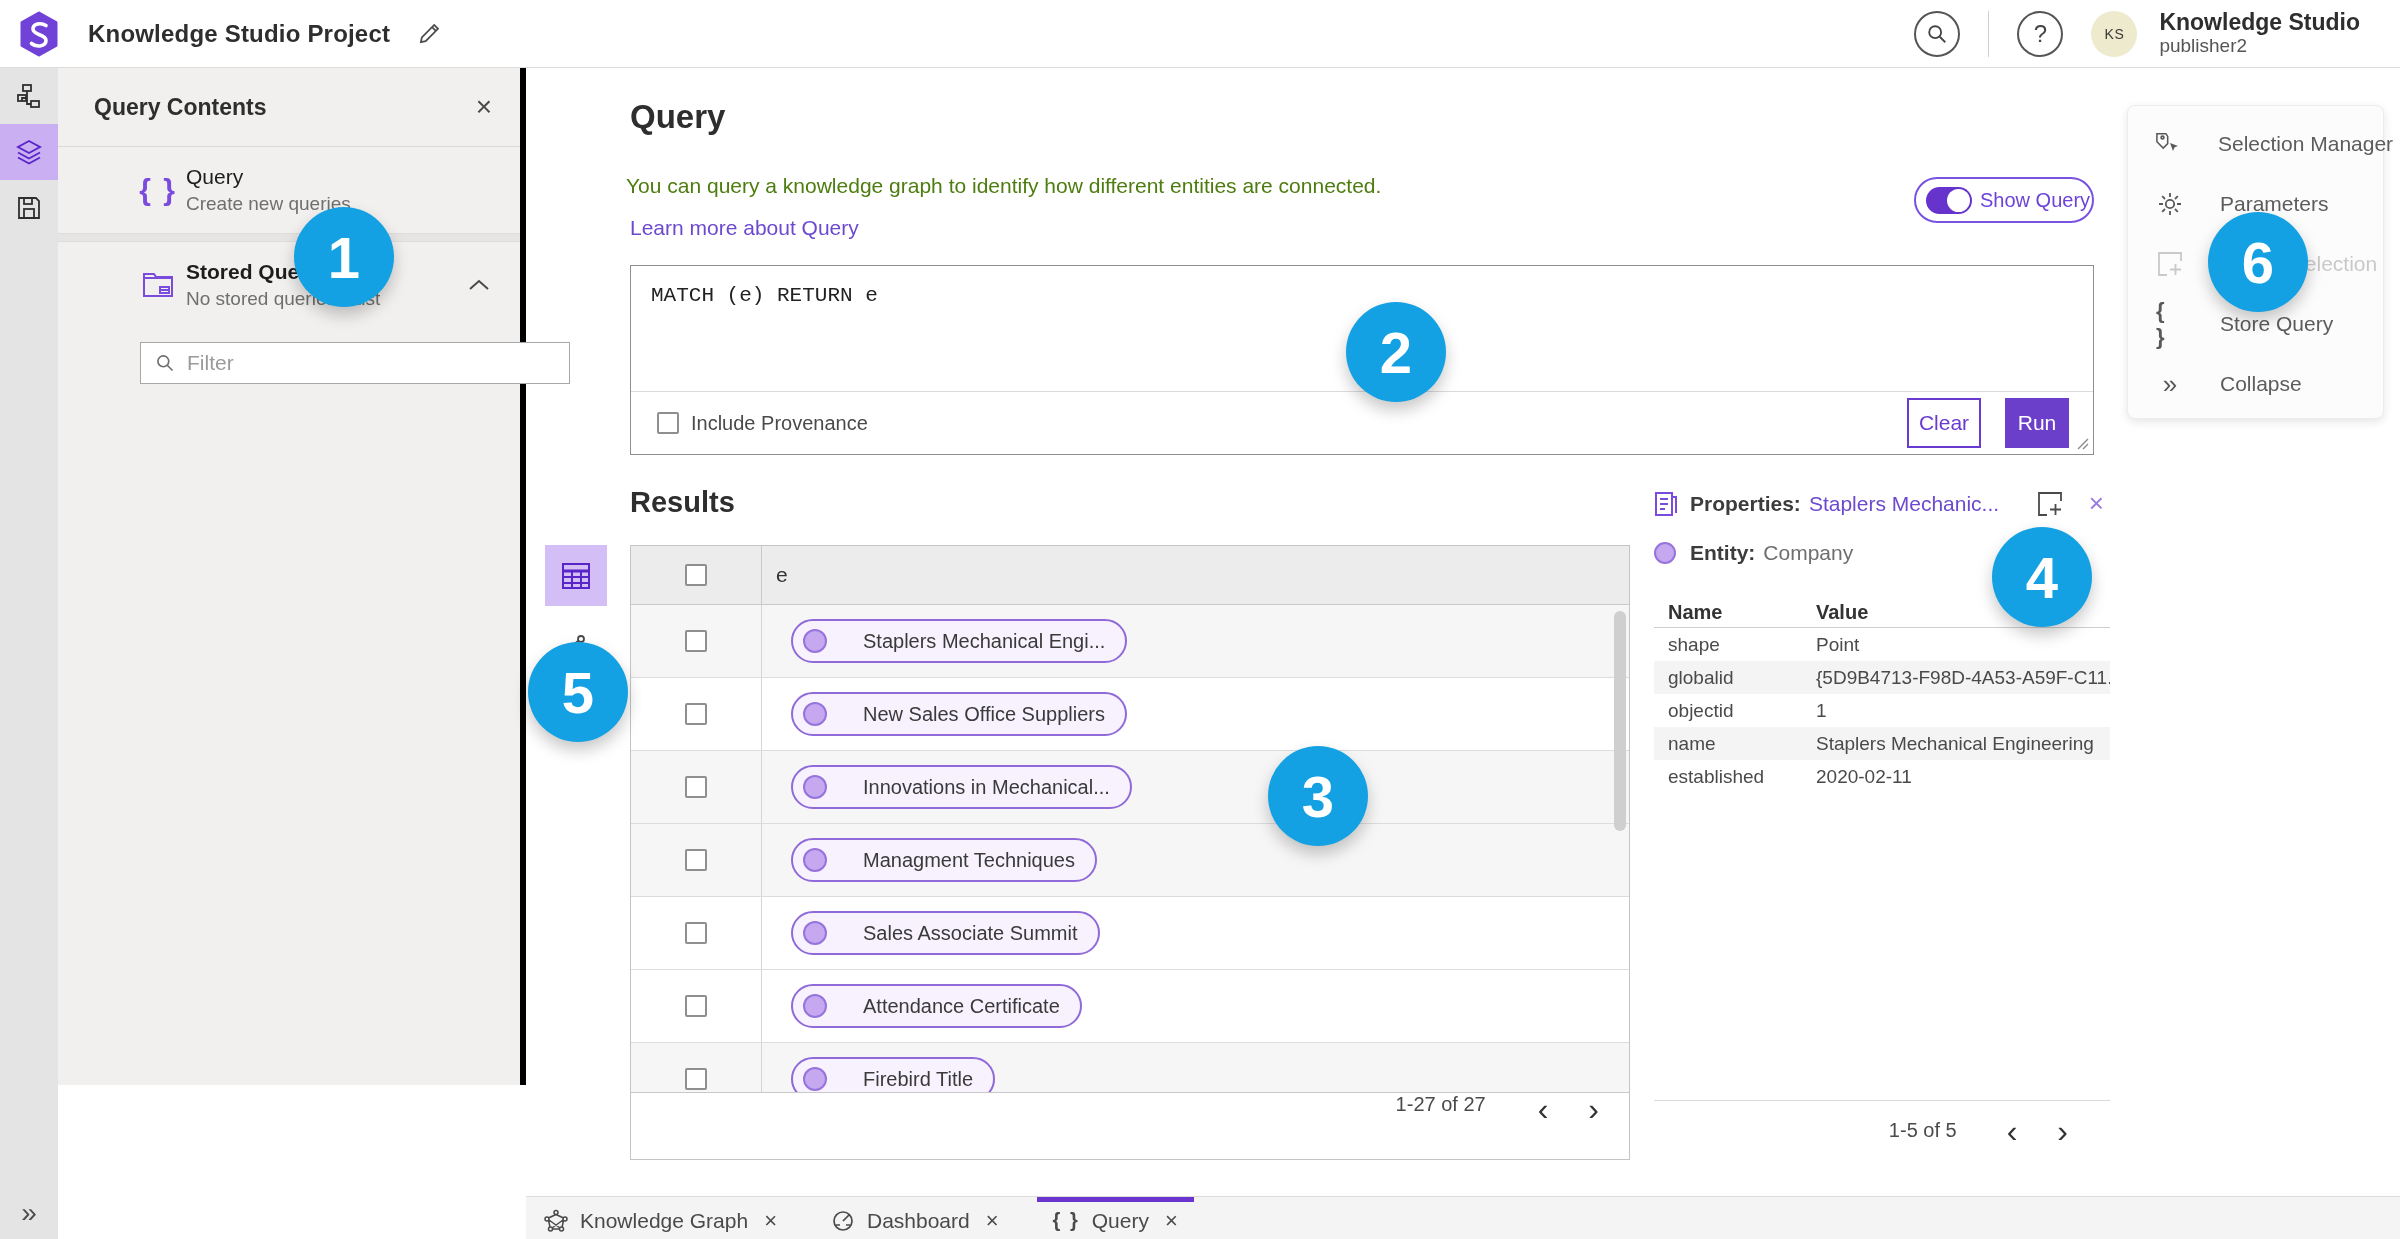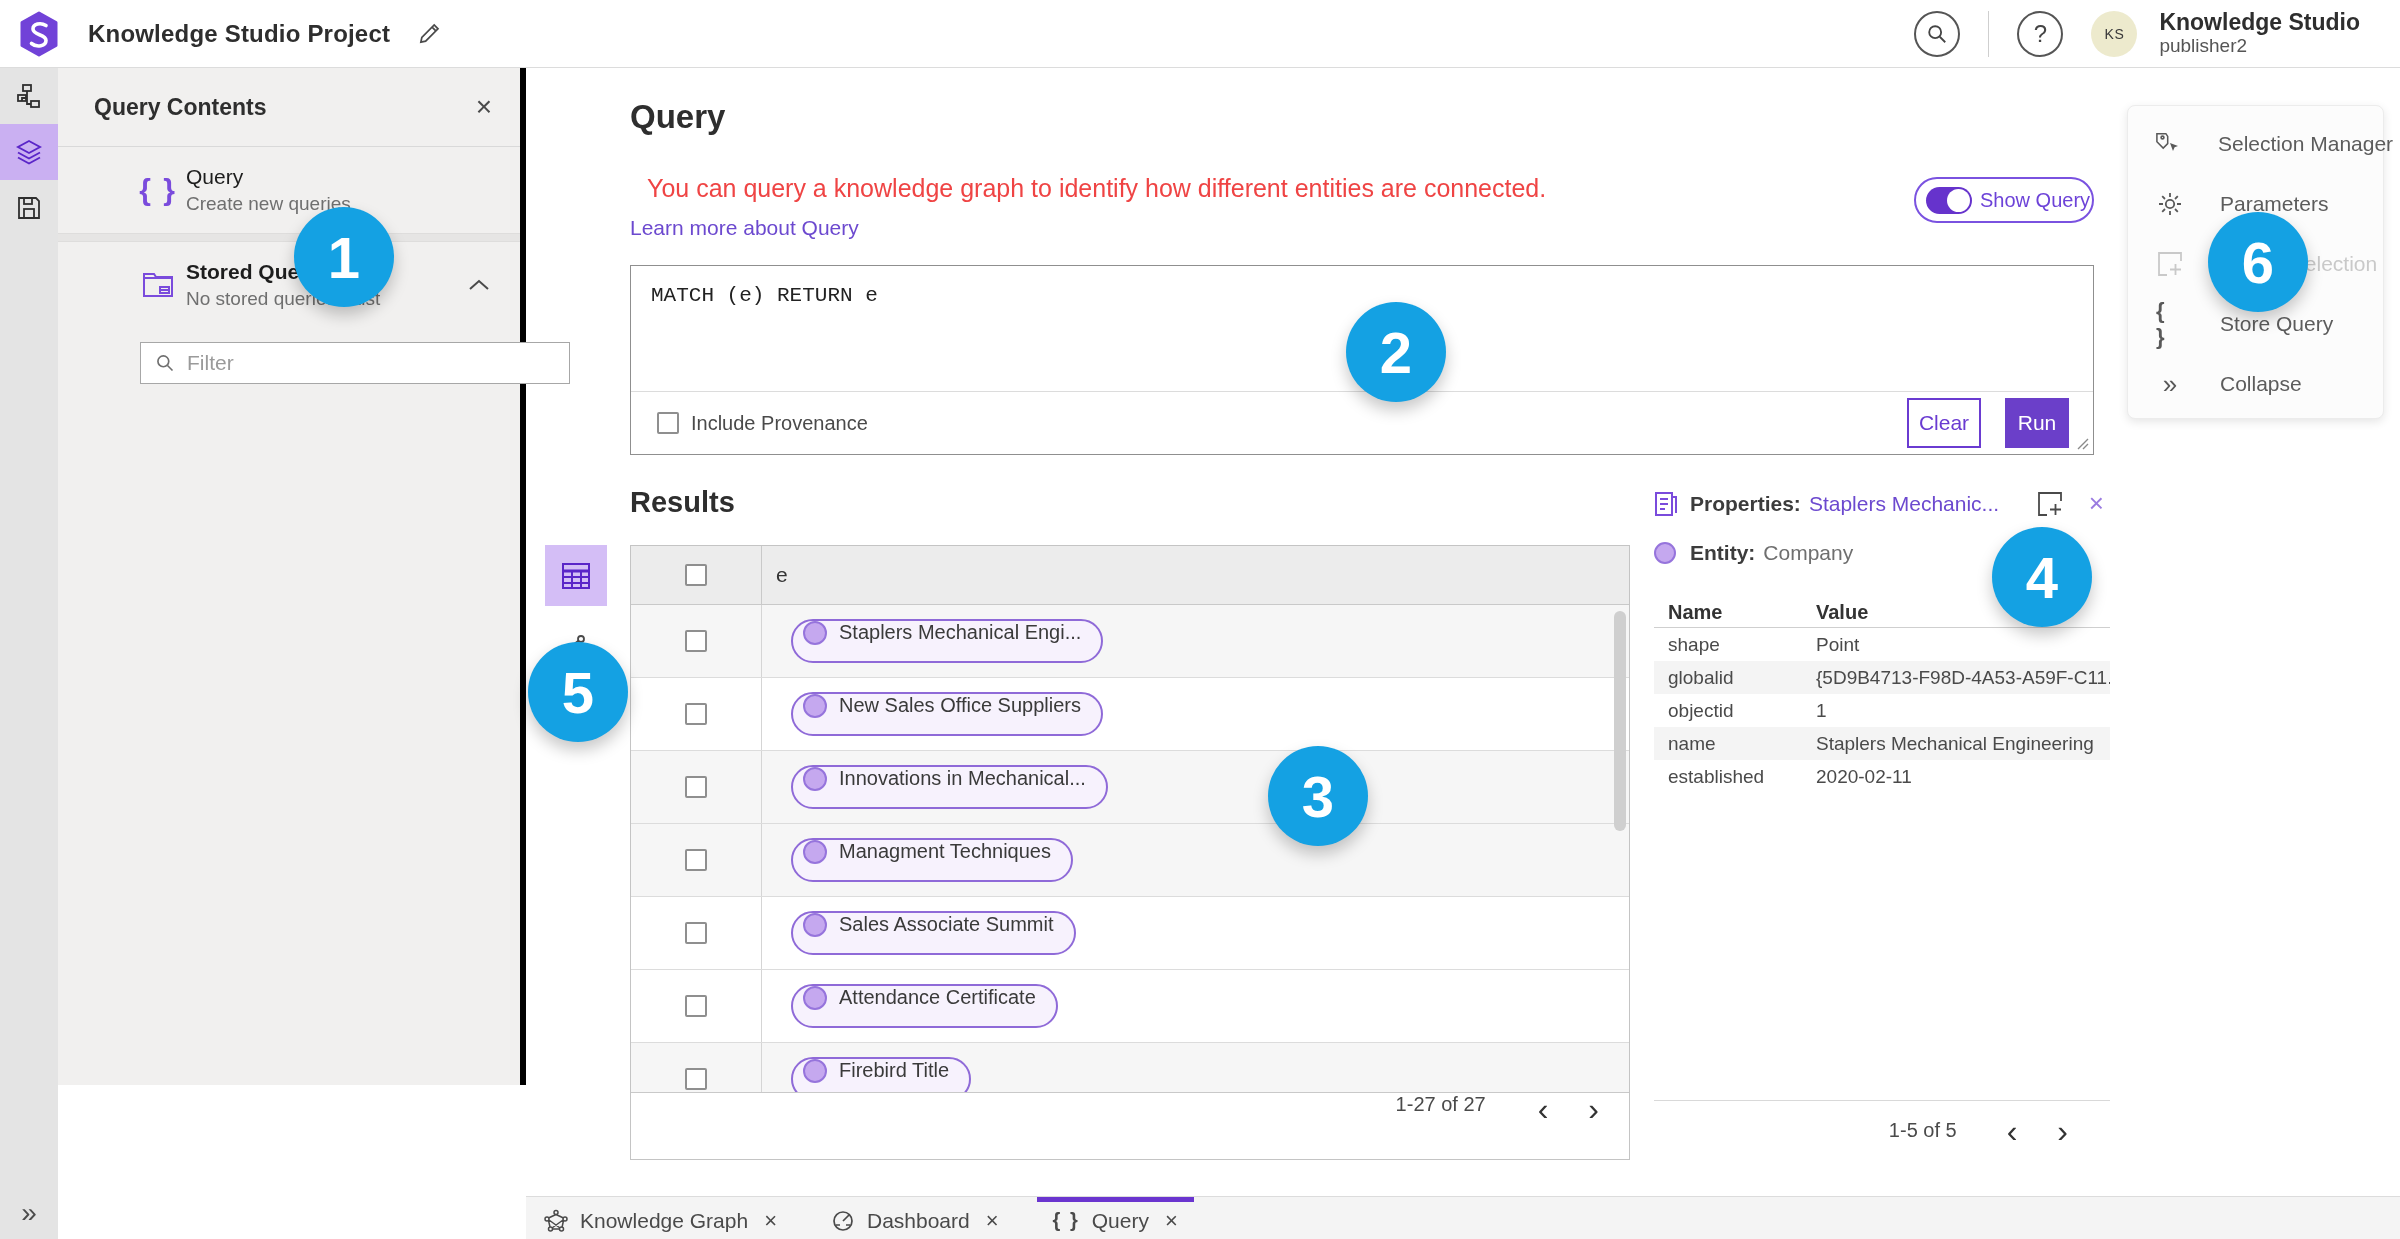--- a/index.html
+++ b/index.html
@@ -42,21 +42,21 @@
   .stored-chevron { margin-left:auto; margin-right:30px; color:#4a4a4a; }
   .filter-box { margin:14px 0 0 82px; width:430px; height:42px; background:#fff; border:1px solid #a7a7a7; display:flex; align-items:center; }
   .filter-box .mag { margin:0 12px 0 14px; color:#6f6f6f; }
   .filter-input { border:none; outline:none; flex:1; font-size:21px; font-family:"Liberation Sans",sans-serif; color:#333; background:transparent; }
   .filter-input::placeholder { color:#9a9a9a; }
 
   
   .main { position:absolute; left:526px; top:68px; width:1874px; height:1128px; background:#fff; }
 
   .q-title { position:absolute; left:104px; top:30px; font-size:33px; font-weight:700; color:#2e2e2e; }
-  .q-desc { position:absolute; left:121px; top:106px; font-size:25px; color:#ef4444; }
+  .q-desc { position:absolute; left:100px; top:106px; font-size:21px; color:#4d7c0f; }
   .q-link { position:absolute; left:104px; top:148px; font-size:21px; color:#6c49cf; cursor:pointer; }
   .show-query { position:absolute; left:1388px; top:109px; width:180px; height:46px; border:2px solid #7a52e0; border-radius:23px; background:#fff; display:flex; align-items:center; cursor:pointer; }
   .sq-track { width:46px; height:27px; background:#6633cc; border-radius:14px; margin-left:10px; position:relative; }
   .sq-knob { position:absolute; right:2px; top:2px; width:23px; height:23px; border-radius:50%; background:#fff; }
   .sq-label { margin-left:8px; font-size:20px; color:#6d43d8; }
 
   .query-box { position:absolute; left:104px; top:197px; width:1464px; height:190px; border:1px solid #8f8f8f; background:#fff; }
   .qb-text { height:125px; padding:18px 20px; font-family:"Liberation Mono","DejaVu Sans Mono",monospace; font-size:21px; color:#222; position:relative; }
   .qb-resize { position:absolute; right:4px; bottom:4px; color:#8a8a8a; }
   .qb-footer { border-top:1px solid #dcdcdc; height:63px; display:flex; align-items:center; }
@@ -75,21 +75,21 @@
 
   .rtable { position:absolute; left:104px; top:477px; width:1000px; height:615px; border:1px solid #c4c4c4; background:#fff; }
   .rt-head { height:59px; background:#ececec; border-bottom:1px solid #c9c9c9; display:flex; align-items:center; }
   .rt-ccol { width:131px; flex:none; display:flex; align-items:center; justify-content:center; align-self:stretch; border-right:1px solid #c9c9c9; }
   .rt-ecol { padding-left:14px; font-size:21px; color:#333; }
   .rt-rows { height:487px; overflow:hidden; position:relative; }
   .rrow { height:73px; display:flex; border-bottom:1px solid #dcdcdc; background:#fff; }
   .rrow.stripe { background:#f6f6f6; }
   .rrow .rt-ccol { border-right:1px solid #d5d5d5; }
   .rcell { flex:1; display:flex; align-items:center; padding-left:29px; }
-  .pill { display:inline-flex; height:44px; padding:0 20px 0 10px; border:2px solid #8f6ad8; border-radius:23px; background:#f7f2fd; cursor:pointer; }
+  .pill { display:inline-flex; align-items:center; height:44px; padding:0 20px 0 10px; border:2px solid #8f6ad8; border-radius:23px; background:#f7f2fd; cursor:pointer;gap:24px; }
   .pill-dot { width:24px; height:24px; border-radius:50%; background:#c5a8ef; border:2px solid #9674dc; flex:none; }
   .pill-label { margin-left:12px; font-size:20px; color:#3a3a3a; white-space:nowrap; }
   .rt-scroll { position:absolute; right:3px; top:6px; width:12px; height:220px; background:#cfcfcf; border-radius:6px; }
   .rt-foot { height:67px; border-top:1px solid #c9c9c9; display:flex; align-items:flex-start; justify-content:flex-end; background:#fff; }
   .page-label { font-size:20px; color:#4a4a4a; }
   .page-chev { font-size:32px; color:#333; cursor:pointer; line-height:1; padding:0 6px; }
   .rt-foot .page-label { margin-right:46px; }
   .rt-foot .page-chev.left { margin-right:28px; }
   .rt-foot .page-chev.right { margin-right:24px; }
 

